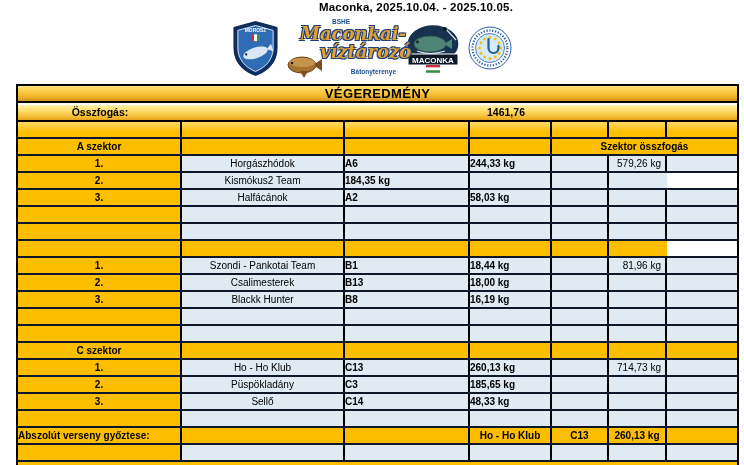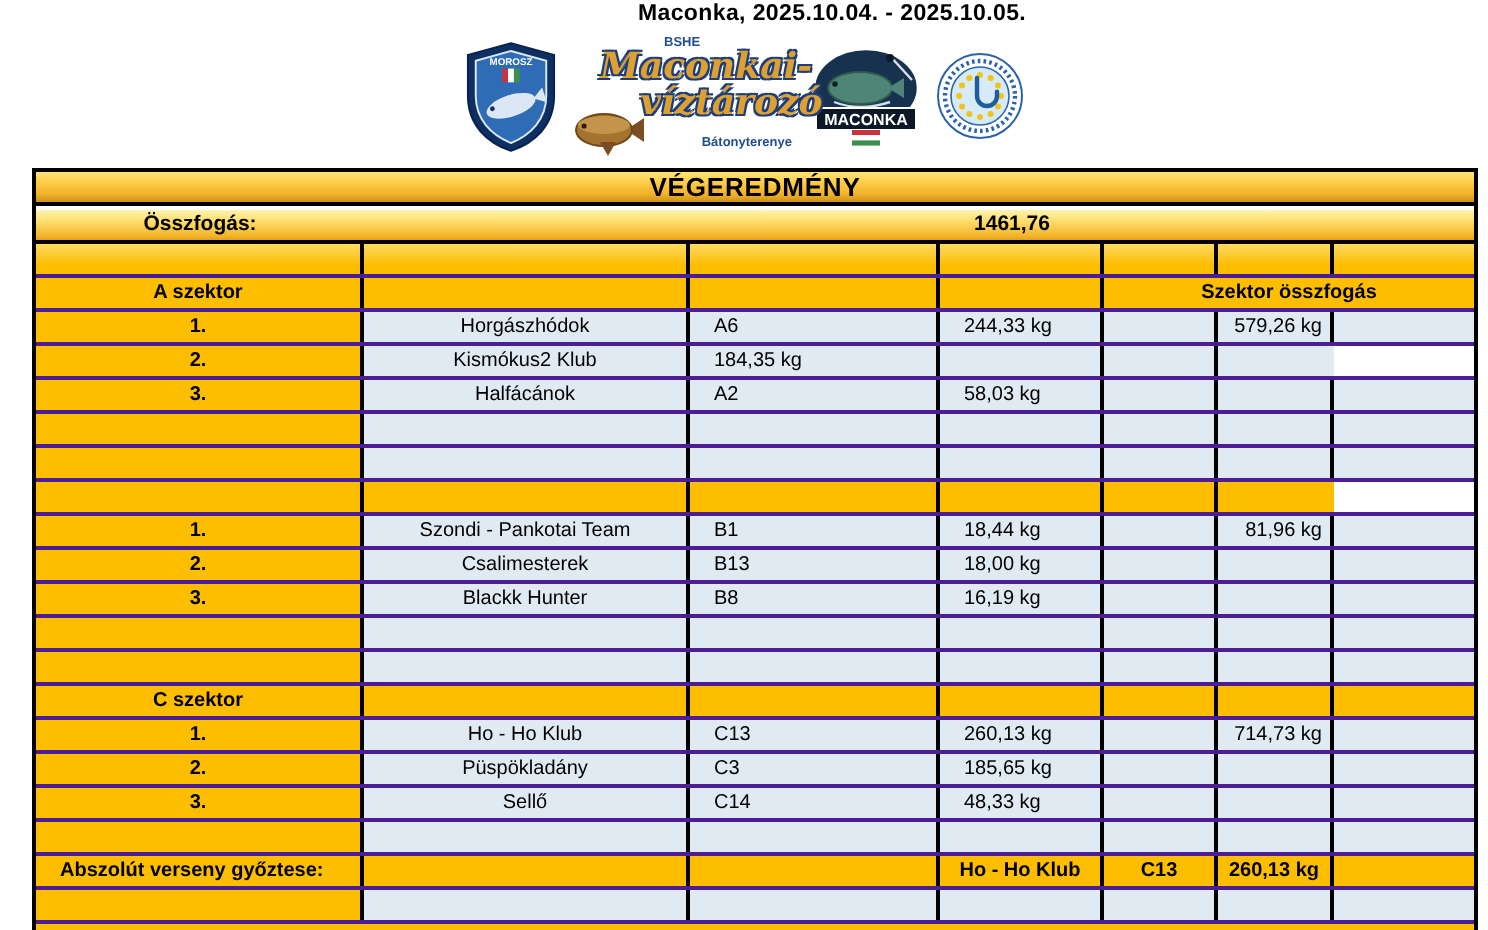--- a/index.html
+++ b/index.html
@@ -28,36 +28,36 @@
   .bshe-script2{top:25px;left:34px;}
   .bshe-town{position:absolute;bottom:3px;right:2px;font-size:6.5px;font-weight:bold;color:#1e4e8f;}
   .bshe-fish{position:absolute;left:0;bottom:0;}
   
   .sheet{
     position:absolute;top:84px;left:16px;width:723px;box-sizing:border-box;
     border:2px solid #000;background:#fff;
   }
   .row{
     display:grid;grid-template-columns:164px 163px 125px 82px 57px 58px 1fr;
-    box-sizing:border-box;height:17px;border-bottom:2px solid #4c1d95;
+    box-sizing:border-box;height:17px;border-bottom:2px solid #0f172a;
   }
   .row-full{display:block;box-sizing:border-box;height:17px;border-bottom:2px solid #000;position:relative;}
   .row-gap{display:block;height:2px;background:#fff;border-bottom:none;}
   .row-stub{display:block;height:6px;border-bottom:none;background:#fdbe00;}
   .cell{
     box-sizing:border-box;border-right:2px solid #000;overflow:hidden;white-space:nowrap;
     display:flex;align-items:center;justify-content:center;font-size:10px;line-height:15px;
   }
   .cell:last-child{border-right:none;}
   .merge3{grid-column:5 / 8;border-right:none;}
   .gold{background:#fdbe00;}
   .goldgrad{background:linear-gradient(180deg,#ffd965 0%,#fdbe00 70%);}
   .blue{background:#dfeaf2;}
   .b{font-weight:bold;}
-  .al{justify-content:flex-start;padding-left:12px;}
+  .al{justify-content:flex-start;padding-left:0;font-weight:bold;}
   .ar{justify-content:flex-end;padding-right:4px;}
   .grad-title{
     background:linear-gradient(180deg,#ffe27a 0%,#ffd24f 28%,#f3b32a 72%,#cd921d 100%);
     text-align:center;font-weight:bold;font-size:13px;line-height:15px;letter-spacing:.4px;
   }
   .grad-total{background:linear-gradient(180deg,#fff3b0 0%,#ffe070 35%,#f2b327 88%,#e0a01f 100%);}
   .total-label{position:absolute;left:0;top:0;width:164px;text-align:center;font-weight:bold;font-size:10.5px;line-height:15px;}
   .total-value{position:absolute;left:327px;top:0;width:322px;text-align:center;font-weight:bold;font-size:10.5px;line-height:15px;}
 </style>
 </head>
@@ -170,21 +170,21 @@
     <div class="cell gold b">1.</div>
     <div class="cell blue">Horgászhódok</div>
     <div class="cell blue al">A6</div>
     <div class="cell blue al">244,33 kg</div>
     <div class="cell blue"></div>
     <div class="cell blue ar">579,26 kg</div>
     <div class="cell blue"></div>
   </div>
   <div class="row">
     <div class="cell gold b">2.</div>
-    <div class="cell blue">Kismókus2 Klub</div>
+    <div class="cell blue">Kismókus2 Team</div>
     <div class="cell blue al">184,35 kg</div>
     <div class="cell blue"></div>
     <div class="cell blue"></div>
     <div class="cell blue"></div>
   </div>
   <div class="row">
     <div class="cell gold b">3.</div>
     <div class="cell blue">Halfácánok</div>
     <div class="cell blue al">A2</div>
     <div class="cell blue al">58,03 kg</div>

